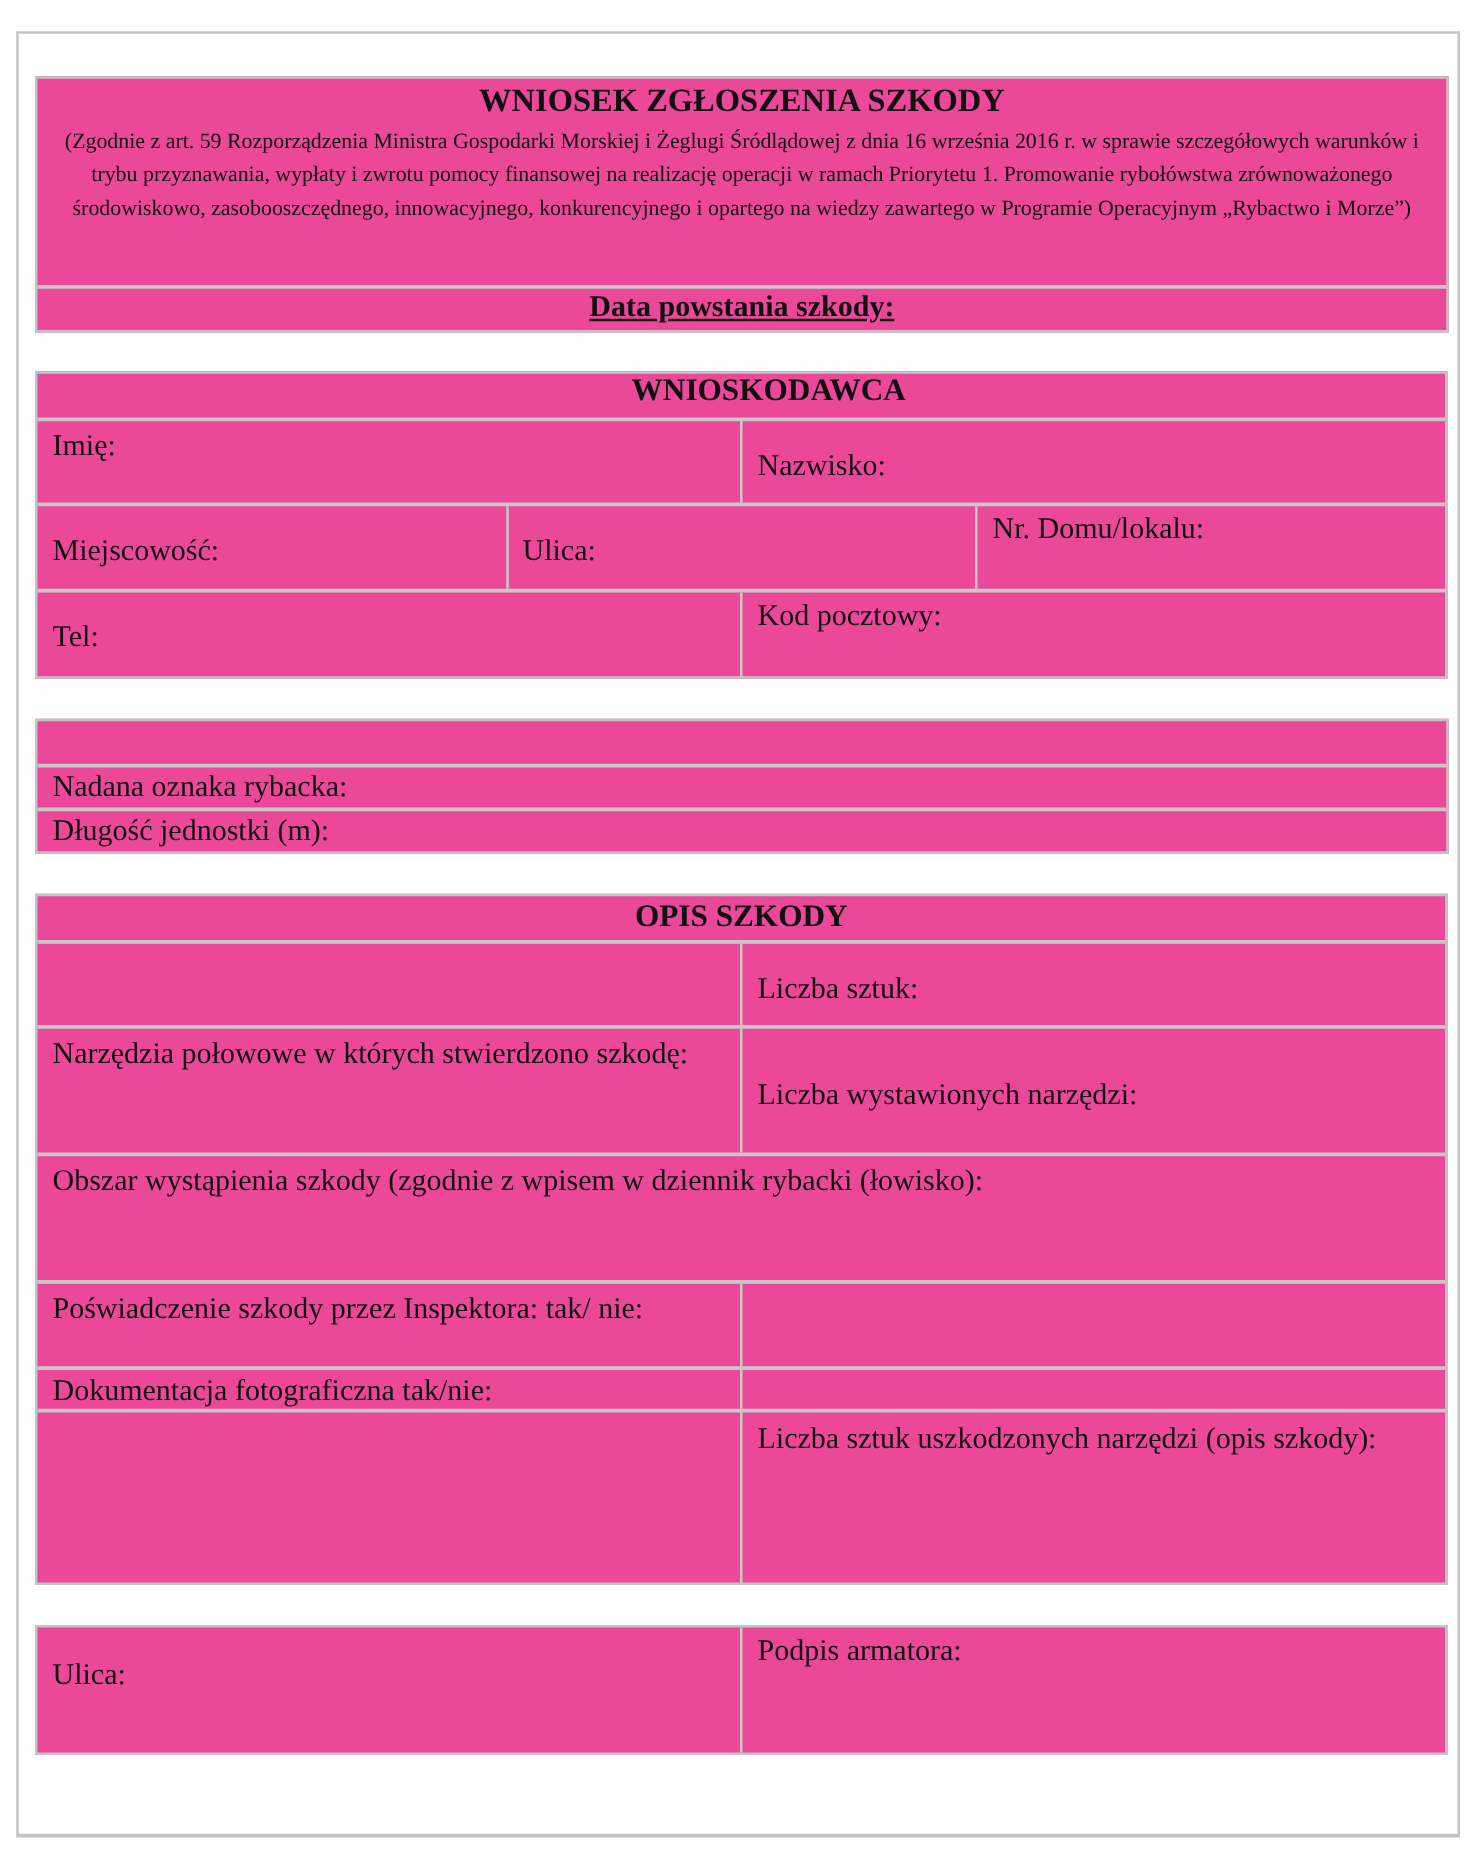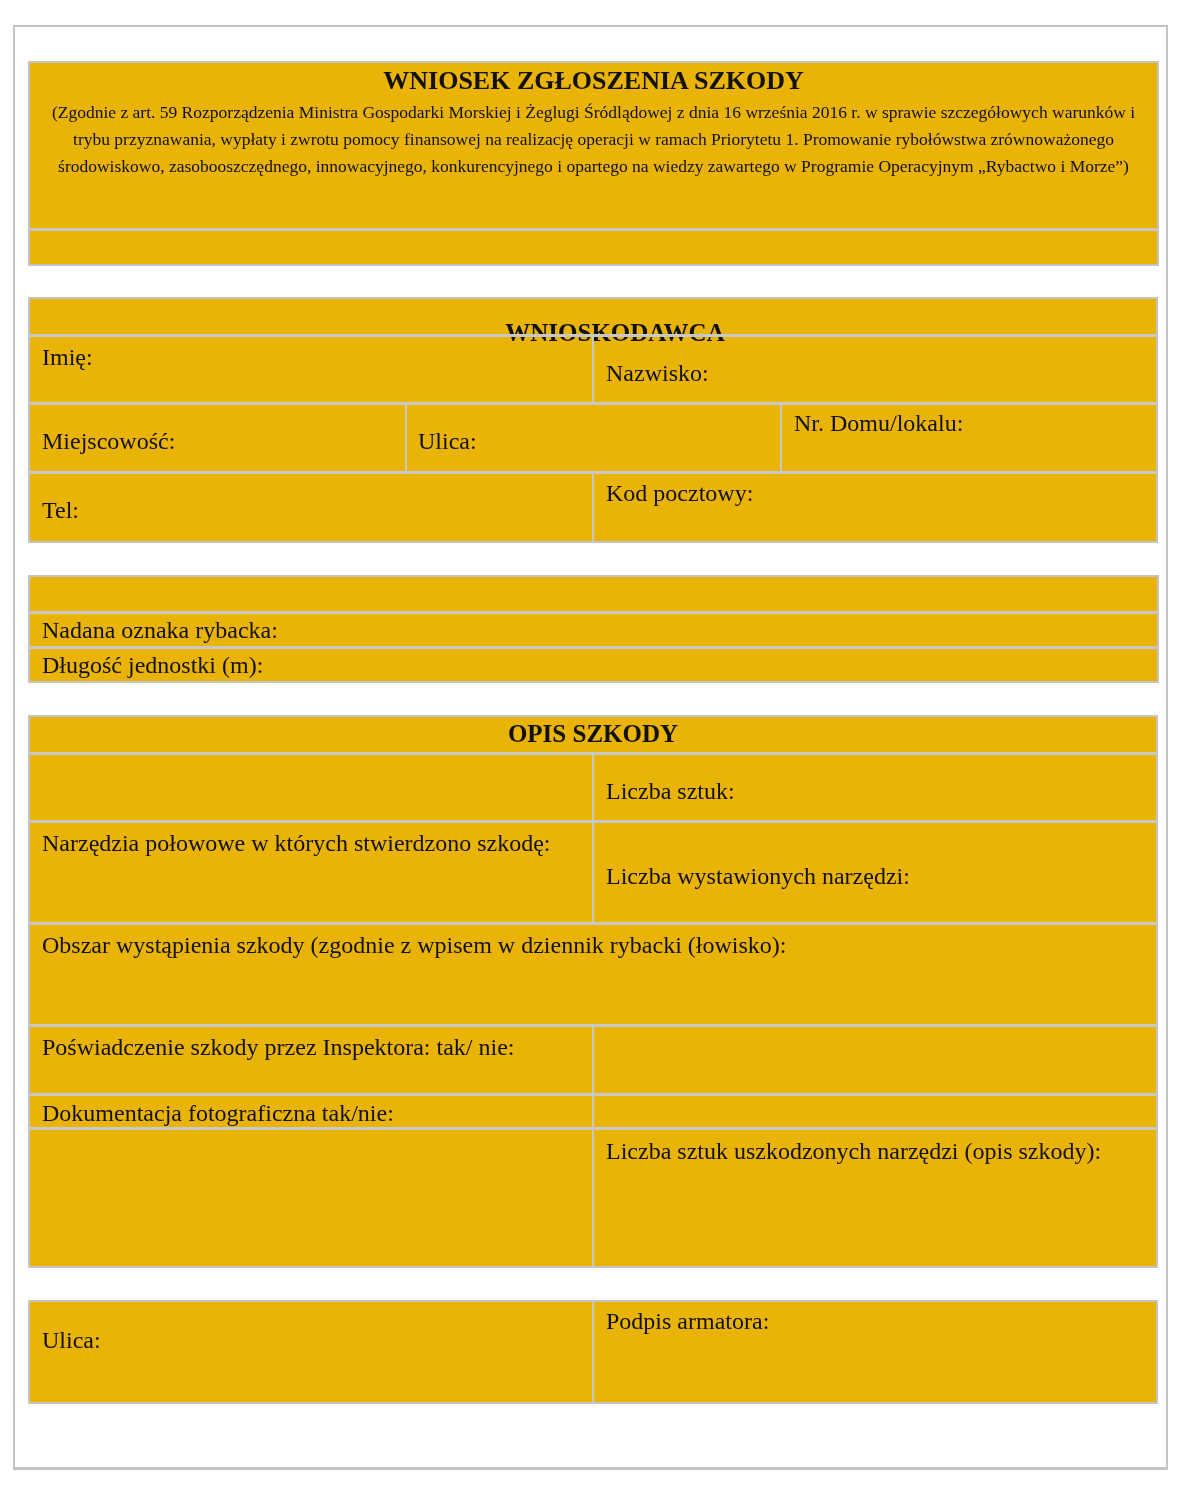--- a/index.html
+++ b/index.html
@@ -1,41 +1,42 @@
 <!DOCTYPE html>
 <html><head>
   <meta charset="utf-8">
   <style>
     html, body { margin: 0; padding: 0; background: #ffffff; }
     body { width: 1180px; height: 1500px; position: relative; overflow: hidden;
            font-family: "Liberation Serif", "DejaVu Serif", serif; color: #111; }
     .page { position: absolute; left: 13px; top: 25px; width: 1155px; height: 1445px;
             border: 2px solid #c4c4c4; border-bottom-width: 3px; box-sizing: border-box; background: #fff; }
-    .box { position: absolute; border: 2px solid #c4c4c4; box-sizing: border-box; background: #eab308; }
+    .box { position: absolute; border: 2px solid #c4c4c4; box-sizing: border-box; background: #ec4899; }
     .hline { position: absolute; left: 0; right: 0; height: 0; border-top: 3px solid #c8c8c8; }
     .vline { position: absolute; top: 0; width: 0; border-left: 2px solid #c8c8c8; }
     .cell { position: absolute; font-size: 24px; line-height: 32px; }
     .center-title { position: absolute; left: 0; right: 0; text-align: center; font-weight: bold; font-size: 25px; }
     .main-title { font-size: 26px; font-weight: bold; text-align: center; position: absolute; left: 0; right: 0; top: 3px; }
     .legal { position: absolute; left: 20px; right: 20px; top: 36px; text-align: center; font-size: 17.5px; line-height: 27px; }
     .date-heading { position: absolute; left: 0; right: 0; text-align: center; font-weight: bold; font-size: 24px; text-decoration: underline; }
   </style>
 </head>
 <body>
 
 <div class="page">
 
   <div class="box" style="left:13px; top:34px; width:1131px; height:205px;">
     <div class="main-title">WNIOSEK ZGŁOSZENIA SZKODY</div>
     <div class="legal">(Zgodnie z art. 59 Rozporządzenia Ministra Gospodarki Morskiej i Żeglugi Śródlądowej z dnia 16 września 2016 r. w sprawie szczegółowych warunków i trybu przyznawania, wypłaty i zwrotu pomocy finansowej na realizację operacji w ramach Priorytetu 1. Promowanie rybołówstwa zrównoważonego środowiskowo, zasobooszczędnego, innowacyjnego, konkurencyjnego i opartego na wiedzy zawartego w Programie Operacyjnym „Rybactwo i Morze”)</div>
     <div class="hline" style="top:165px;"></div>
+    <div class="date-heading" style="top:170px;">Data powstania szkody:</div>
   </div>
 
   <div class="box" style="left:13px; top:270px; width:1130px; height:246px;">
-    <div class="center-title" style="top:20px;margin-left:44px;">WNIOSKODAWCA</div>
+    <div class="center-title" style="top:0;margin-left:44px;">WNIOSKODAWCA</div>
     <div class="hline" style="top:35px;"></div>
     <div class="hline" style="top:103px;"></div>
     <div class="hline" style="top:172px;"></div>
     <div class="vline" style="left:562px; top:37px; height:66px;"></div>
     <div class="vline" style="left:375px; top:106px; height:66px;"></div>
     <div class="vline" style="left:750px; top:106px; height:66px;"></div>
     <div class="vline" style="left:562px; top:175px; height:68px;"></div>
 
     <div class="cell" style="left:12px; top:42px;">Imię:</div>
     <div class="cell" style="left:576px; top:58px;">Nazwisko:</div>

